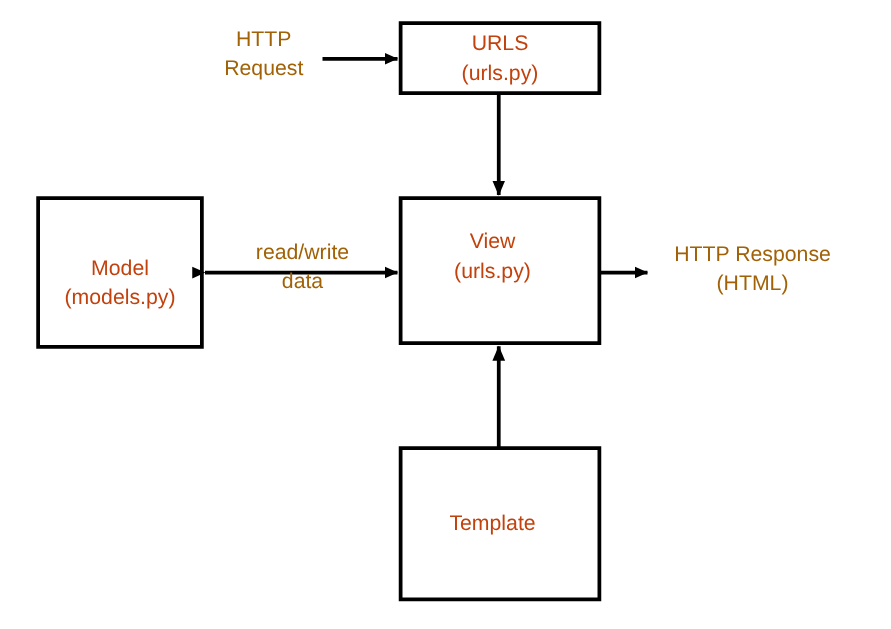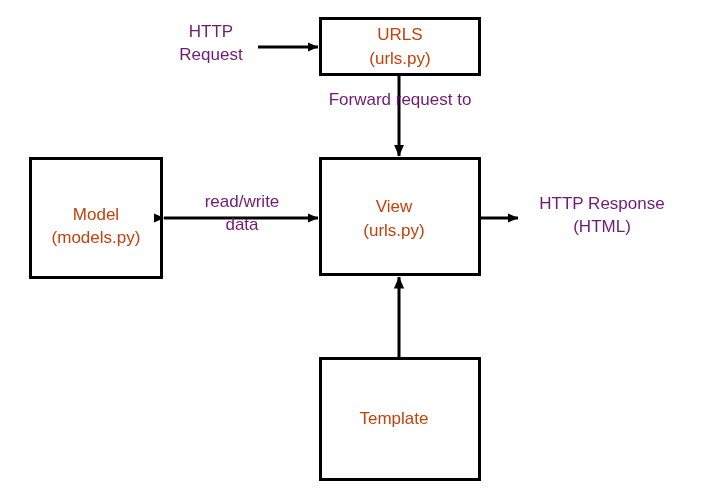--- a/index.html
+++ b/index.html
@@ -36,21 +36,21 @@
     color: #c2410c;
     white-space: nowrap;
     pointer-events: none;
   }
   .edge-label {
     position: absolute;
     text-align: center;
     font-family: "Liberation Sans", sans-serif;
     font-size: 17px;
     line-height: 1.38;
-    color: #701a75;
+    color: #a16207;
     white-space: nowrap;
   }
   .lbl-line { display: block; }
 </style>
 </head>
 <body>
 
 <div id="canvas">
 
   <svg class="layer" viewBox="0 0 713 503" xmlns="http://www.w3.org/2000/svg">
@@ -91,36 +91,35 @@
   <div class="box-label" style="left:320px; top:18px; width:160px; height:57px;">
     <span class="lbl-line">URLS</span>
     <span class="lbl-line">(urls.py)</span>
   </div>
 
   <div class="box-label" style="left:30px; top:158px; width:132px; height:136px;">
     <span class="lbl-line">Model</span>
     <span class="lbl-line">(models.py)</span>
   </div>
 
-  <div class="box-label" style="left:320px; top:160px; width:148px; height:117px;">
+  <div class="box-label" style="left:320px; top:146px; width:148px; height:117px;">
     <span class="lbl-line">View</span>
     <span class="lbl-line">(urls.py)</span>
   </div>
 
   <div class="box-label" style="left:320px; top:358px; width:148px; height:122px;">
     <span class="lbl-line">Template</span>
   </div>
 
   <div class="edge-label" style="left:163px; top:20px; width:96px;">
     <span class="lbl-line">HTTP</span>
     <span class="lbl-line">Request</span>
   </div>
 
   <div class="edge-label" style="left:310px; top:88px; width:180px;">
-    <span class="lbl-line">Forward request to</span>
   </div>
 
   <div class="edge-label" style="left:527px; top:192px; width:150px;">
     <span class="lbl-line">HTTP Response</span>
     <span class="lbl-line">(HTML)</span>
   </div>
 
   <div class="edge-label" style="left:197px; top:190px; width:90px;">
     <span class="lbl-line">read/write</span>
     <span class="lbl-line">data</span>

